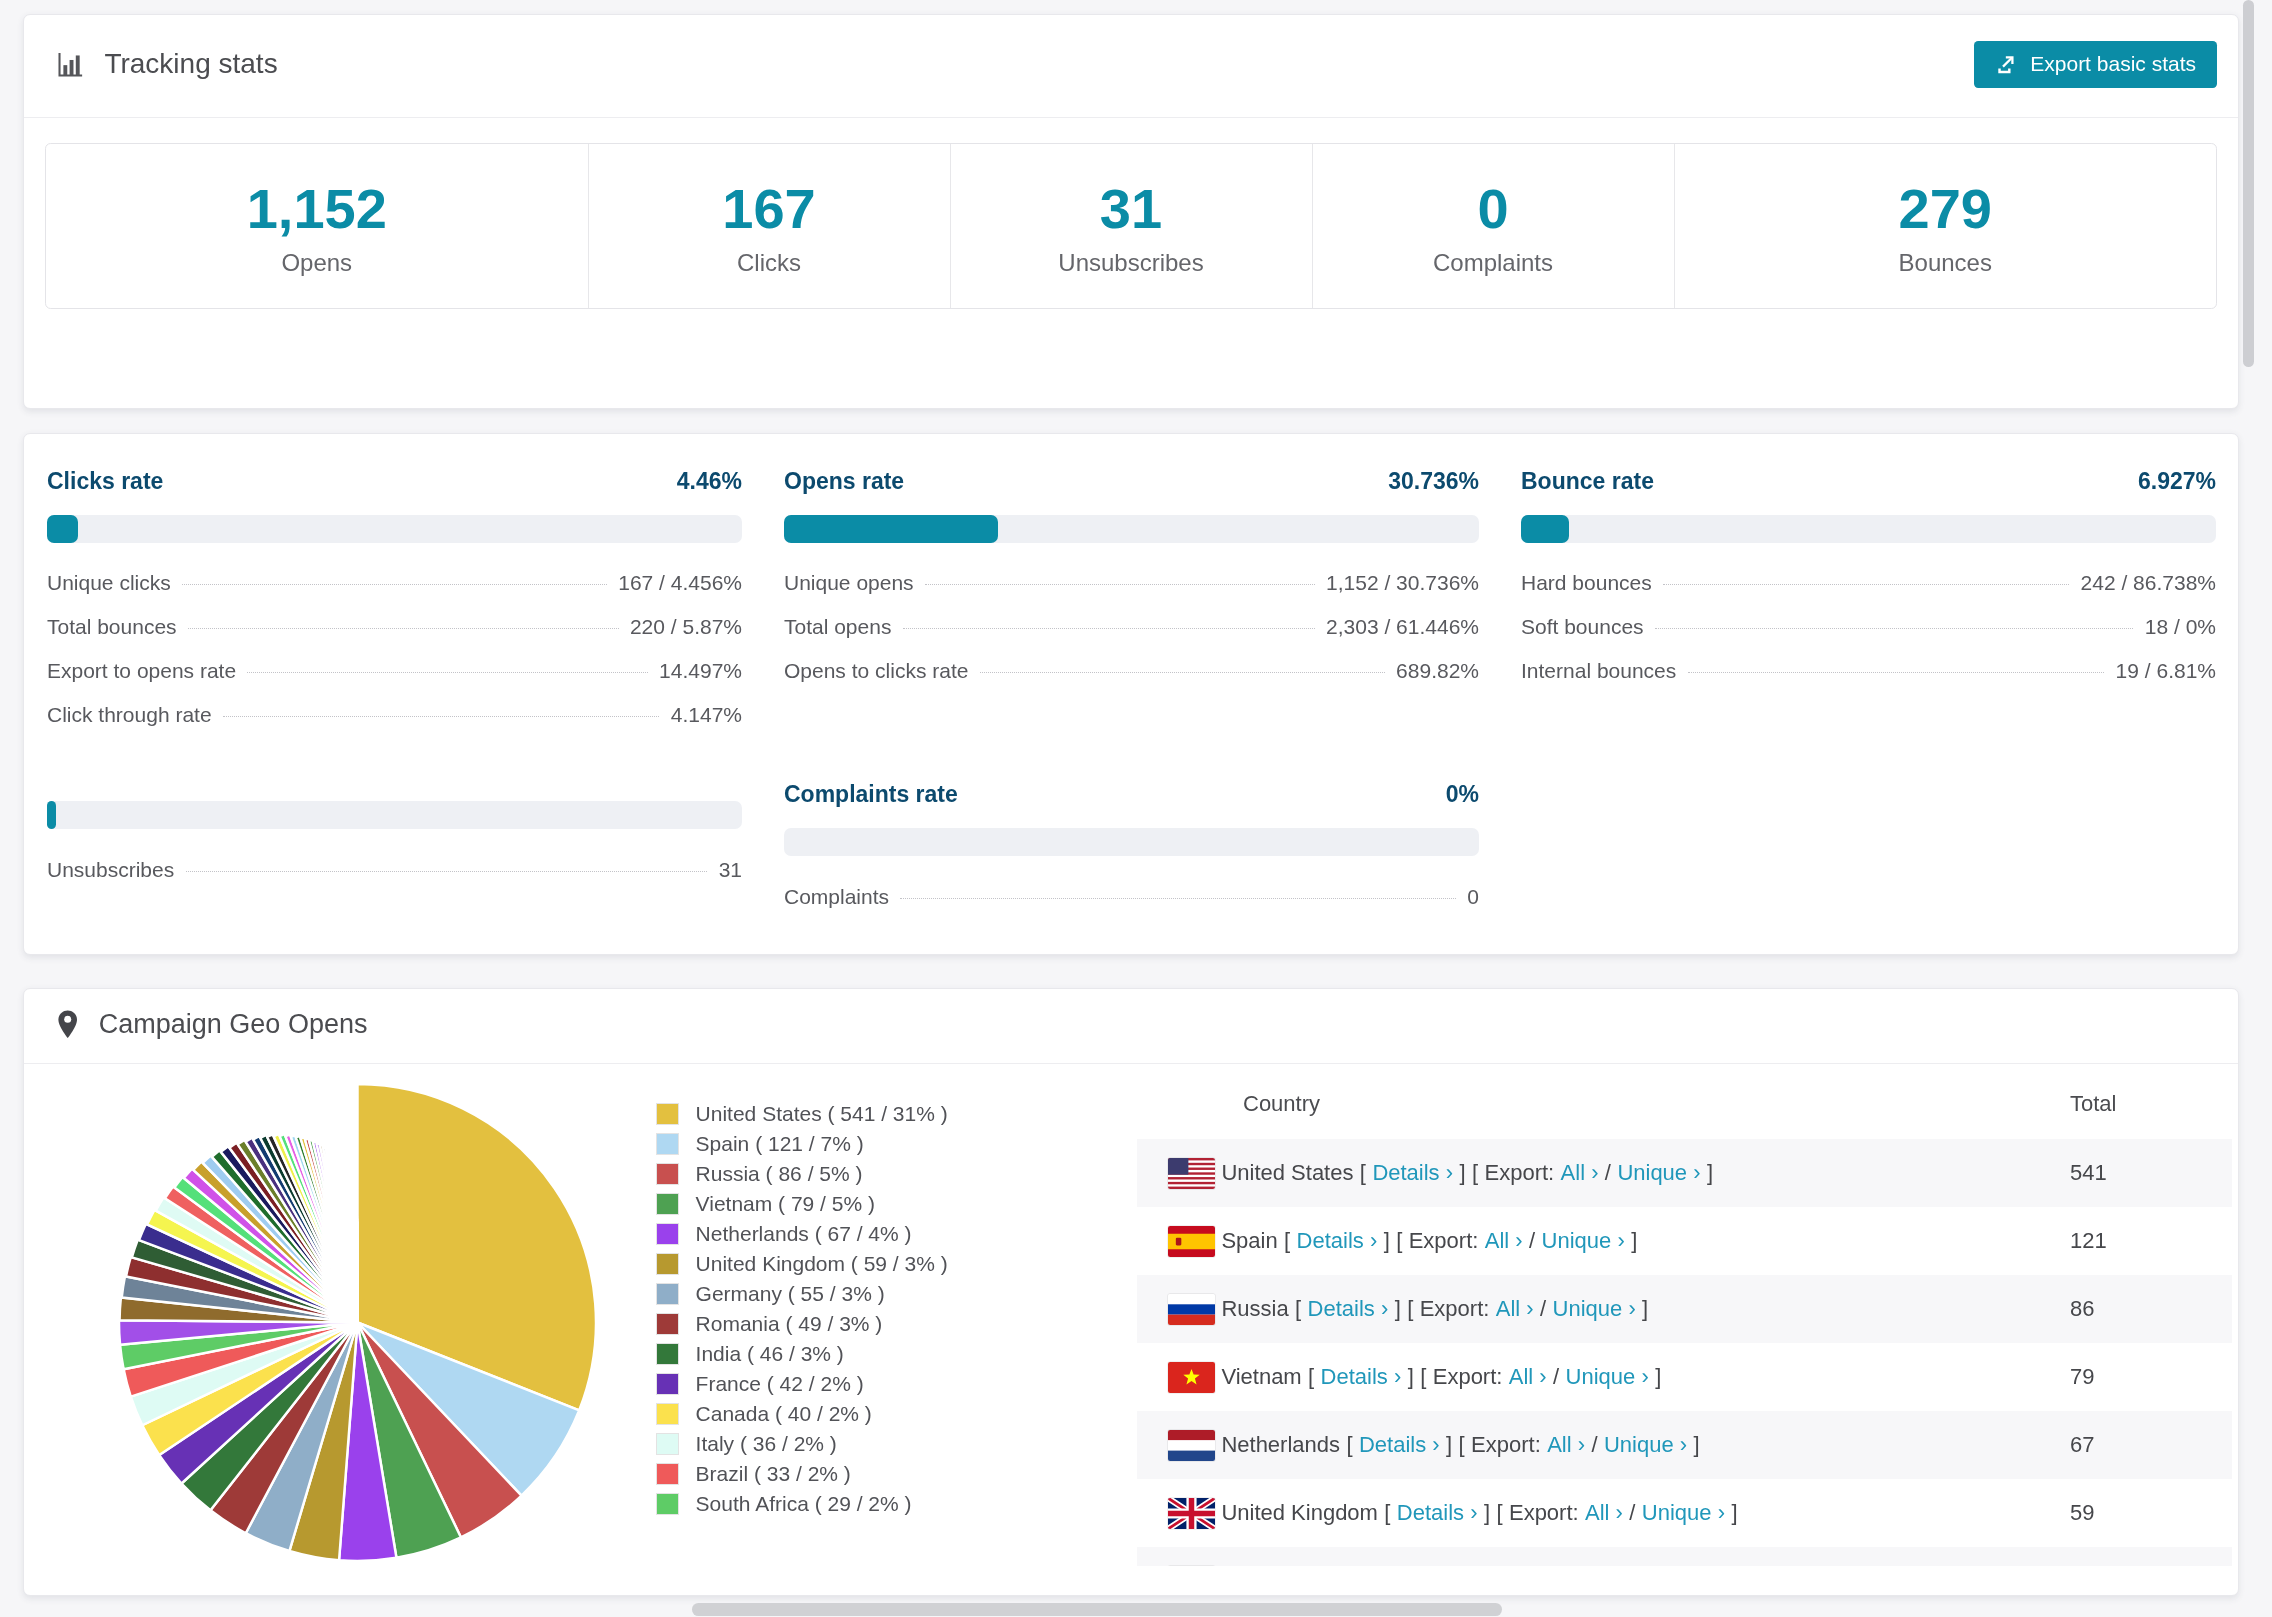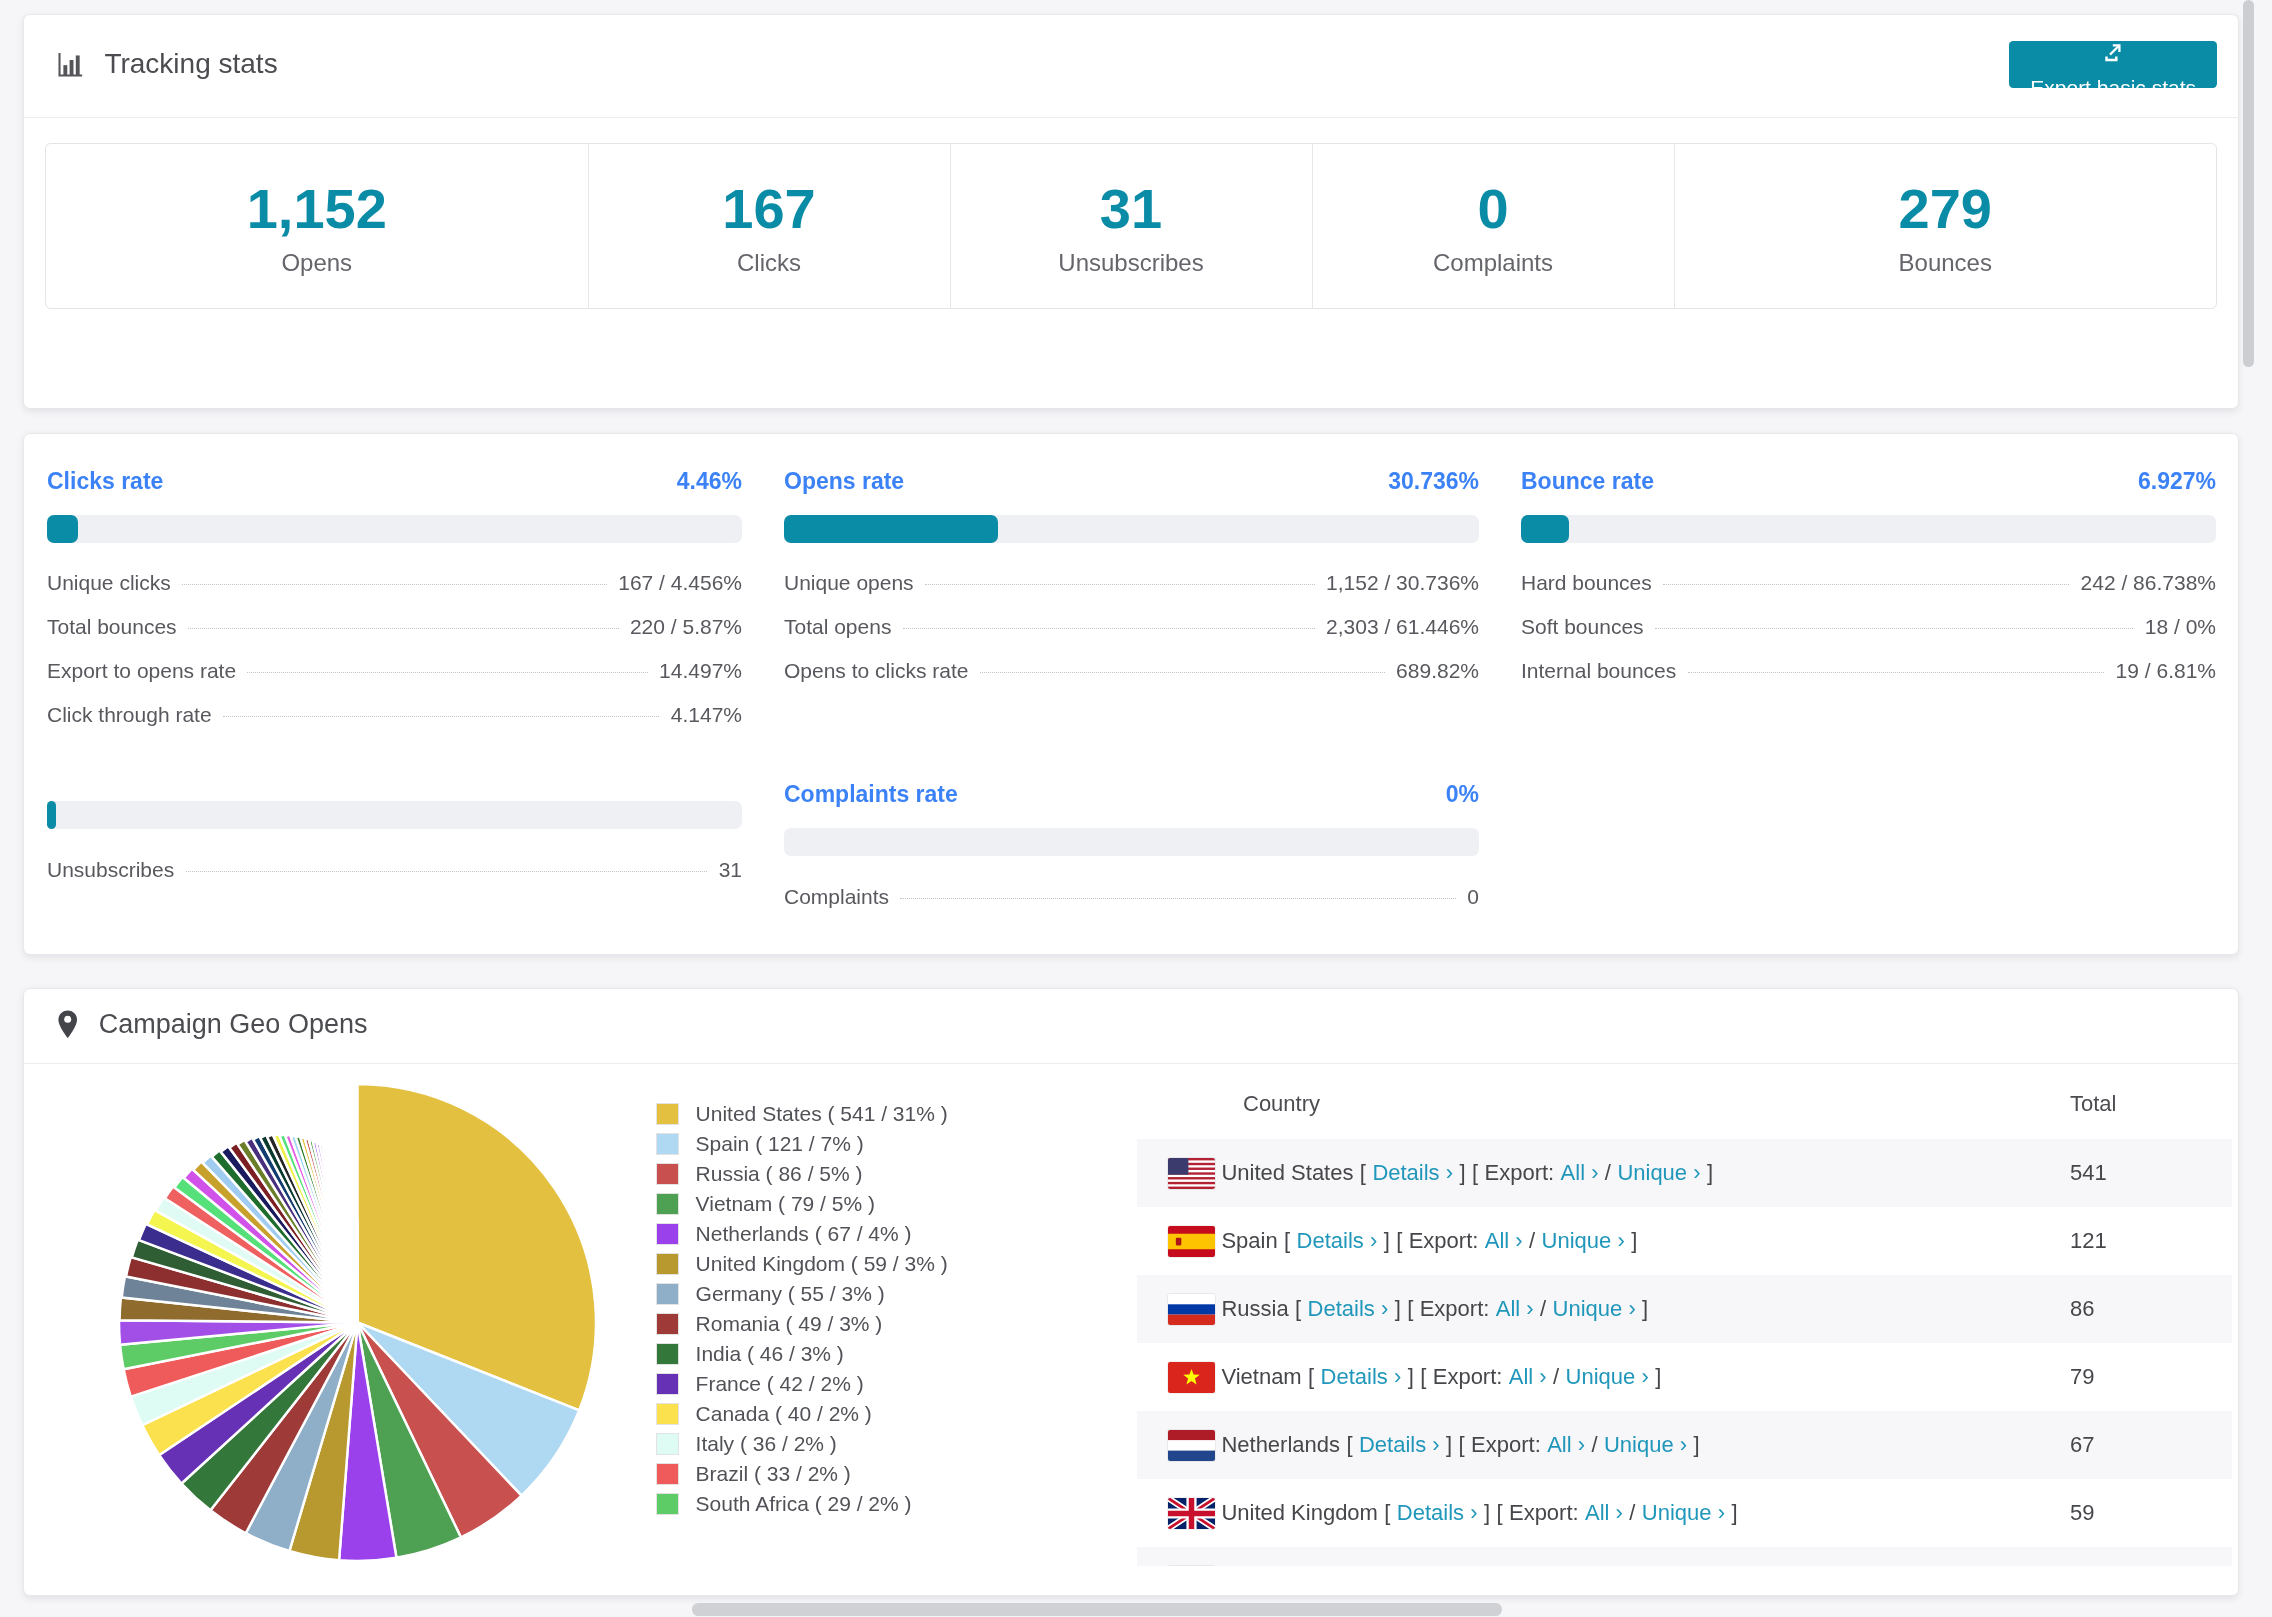--- a/index.html
+++ b/index.html
@@ -14,36 +14,36 @@
 
   .card-header { height:103px; display:flex; align-items:center;
     padding:0 21px 4px 31px; border-bottom:0.7px solid #ededf0; }
   #card-geo .card-header { height:75px; }
   .card-title { font-size:28px; color:#4b4c50; display:flex; align-items:center; gap:18.4px; }
   #card-geo .card-title { font-size:27px; }
   .title-icon { display:flex; align-items:center; }
 
   #export-btn { margin-left:auto; background:#0b8ca6; color:#fff; font-size:21px;
     height:47px; padding:0 21px; border:none; border-radius:4.2px; display:flex;
-    align-items:center; gap:12.7px; cursor:pointer; font-family:inherit;flex-direction:column; }
+    align-items:center; gap:12.7px; cursor:pointer; font-family:inherit; }
 
   #stat-grid { margin:25.4px 21px 0 21px; height:166px; border:0.7px solid #e4e4e8;
     border-radius:5.6px; display:flex; }
   .stat-cell { flex:1; display:flex; flex-direction:column; align-items:center;
     justify-content:center; border-left:0.7px solid #e7e7ea; }
   .stat-cell:first-child { border-left:none; }
   .stat-cell.wide { flex:1.5; }
   .stat-value { font-size:56px; font-weight:bold; color:#0b8ca6; }
   .stat-label { font-size:24px; color:#65666b; margin-top:8.5px; }
 
   #rates-grid { padding:34px 22px 0 23px; display:grid;
     grid-template-columns:1fr 1fr 1fr; column-gap:42px; row-gap:44px;
     align-items:start; }
   .rate-head { display:flex; justify-content:space-between; font-size:23px;
-    font-weight:bold; color:#3b82f6; }
+    font-weight:bold; color:#0c4a6e; }
   .bar { margin-top:20px; height:28px; background:#eef0f4; border-radius:7px; }
   .bar-fill { height:100%; background:#0b8ca6; border-radius:7px; }
   .leader-rows { margin-top:18.4px; }
   .leader-row { display:flex; align-items:baseline; font-size:21px; color:#58595e;
     padding:10px 0; }
   .leader-dots { flex:1; border-bottom:1.4px dotted #c3c3c8; margin:0 11.3px;
     transform:translateY(-5px); }
 
   .geo-body { position:relative; height:532px; }
   #pie-wrap { position:absolute; left:88px; top:12.7px; }

